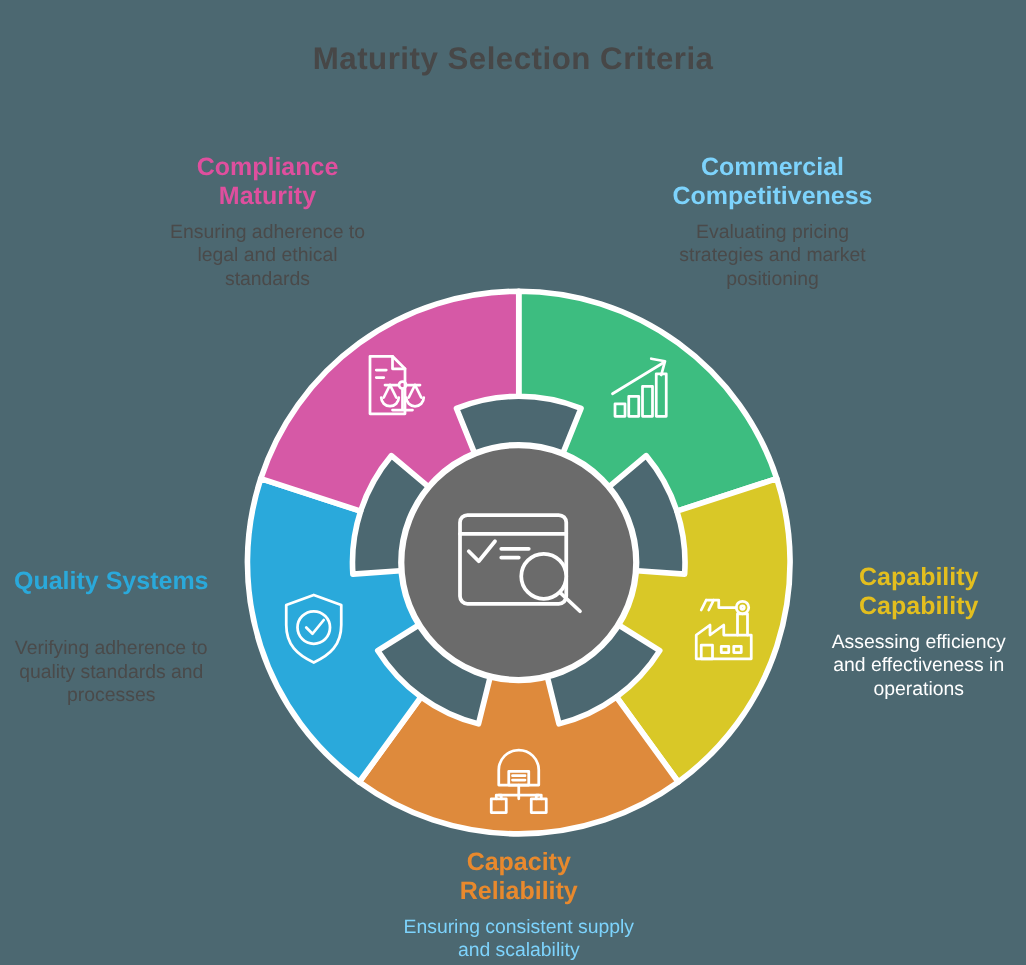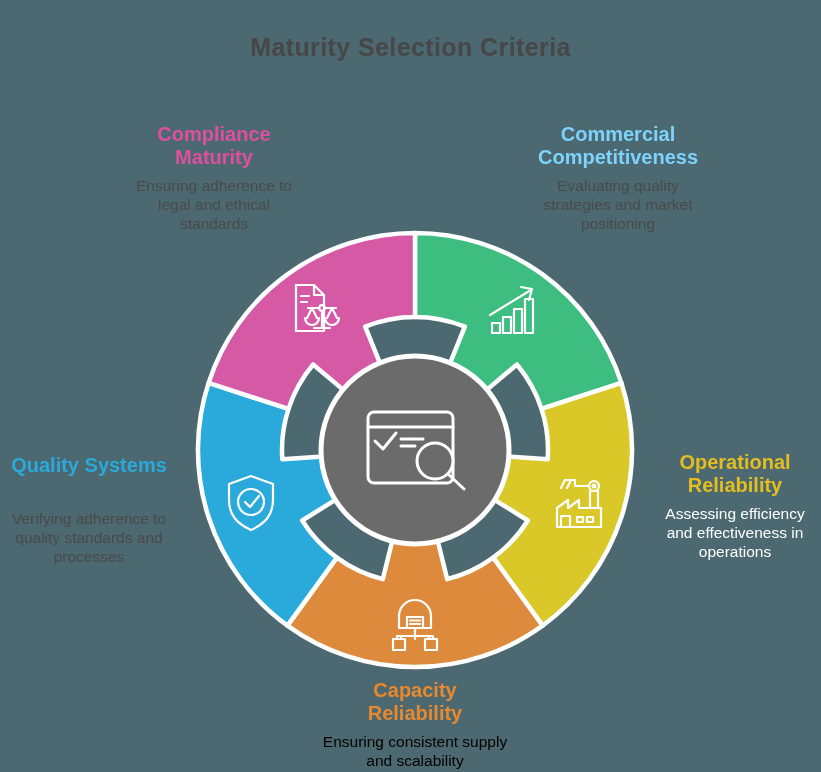--- a/index.html
+++ b/index.html
@@ -48,31 +48,31 @@
 
   <div class="page-title" style="color: rgb(71, 71, 71);">Maturity Selection Criteria</div>
 
   <div class="label-block" id="block-compliance">
     <div class="label-heading" style="color: rgb(223, 79, 158);">Compliance Maturity</div>
     <div class="label-desc" style="color: rgb(74, 74, 74);">Ensuring adherence to legal and ethical standards</div>
   </div>
 
   <div class="label-block" id="block-commercial">
     <div class="label-heading" style="color: #7dd3fc;">Commercial Competitiveness</div>
-    <div class="label-desc" style="color: rgb(74, 74, 74);">Evaluating quality strategies and market positioning</div>
+    <div class="label-desc" style="color: rgb(74, 74, 74);">Evaluating pricing strategies and market positioning</div>
   </div>
 
   <div class="label-block" id="block-operational">
-    <div class="label-heading" style="color: rgb(227, 190, 30);">Operational Reliability</div>
+    <div class="label-heading" style="color: rgb(227, 190, 30);">Capability Capability</div>
     <div class="label-desc" style="color: #ffffff;">Assessing efficiency and effectiveness in operations</div>
   </div>
 
   <div class="label-block" id="block-capacity">
     <div class="label-heading" style="color: rgb(232, 137, 45);">Capacity Reliability</div>
-    <div class="label-desc" style="color: #000000;">Ensuring consistent supply and scalability</div>
+    <div class="label-desc" style="color: #7dd3fc;">Ensuring consistent supply and scalability</div>
   </div>
 
   <div class="label-block" id="block-quality">
     <div class="label-heading" style="color: rgb(42, 169, 219);">Quality Systems</div>
     <div class="label-desc" style="color: rgb(74, 74, 74);">Verifying adherence to quality standards and processes</div>
   </div>
 
   <svg id="donut-svg" width="460" height="460" viewBox="0 0 460 460">
 
     <path class="seg" d="M 230 13 A 217 217 0 0 1 436.4 162.9 L 356.5 188.9 A 133 133 0 0 0 331.9 144.5 L 300.5 170.9 A 92 92 0 0 0 264.5 144.7 L 279.8 106.7 A 133 133 0 0 0 230 97 Z" fill="#3DBD80"></path>

